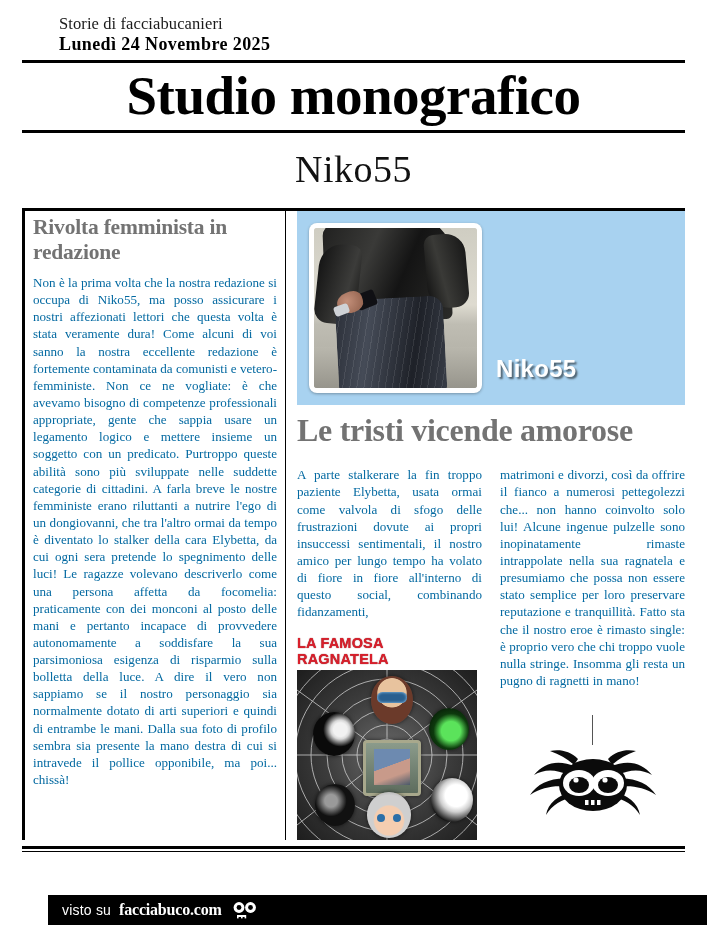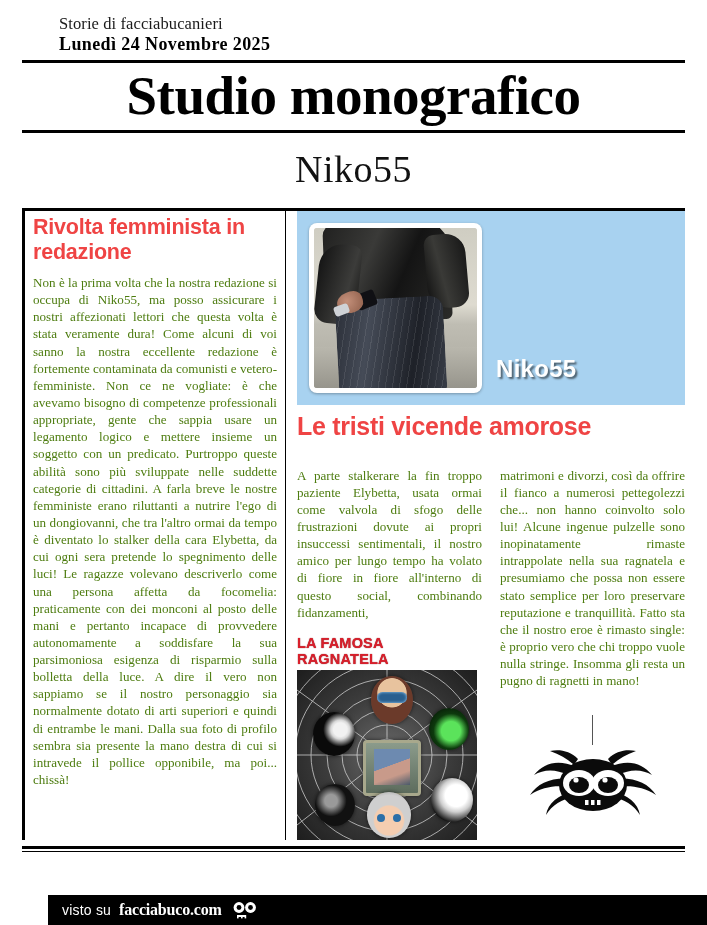--- a/index.html
+++ b/index.html
@@ -95,42 +95,42 @@
   }
   .col-right {
     flex: 1 1 auto;
     border-left: 1.5px solid #000;
     padding-left: 11px;
     margin-left: 8px;
     box-sizing: border-box;
   }
 
   .headline {
-    font-family: Liberation Sans, sans-serif;
+    font-family: Liberation Serif, serif;
     font-weight: 700;
     font-size: 21.5px;
     line-height: 1.16;
     letter-spacing: -0.2px;
     margin: 4px 0 9px 0;
-    color: #ef4444;
+    color: #737373;
   }
   .headline-wide {
-    font-size: 25px;
+    font-size: 32px;
     line-height: 1.1;
-    margin: 8px 0 26px 0;
+    margin: 8px 0 18px 0;
     letter-spacing: -0.3px;
   }
 
   .body-text {
     font-family: "Liberation Serif", serif;
     font-size: 13.1px;
     line-height: 1.31;
     text-align: justify;
     text-justify: inter-word;
-    color: #4d7c0f;
+    color: #0369a1;
     hyphens: none;
   }
 
   
   .photo-card {
     background: #a8d2f0;
     padding: 10px 12px 12px 12px;
     box-sizing: border-box;
     display: flex;
     align-items: flex-end;

